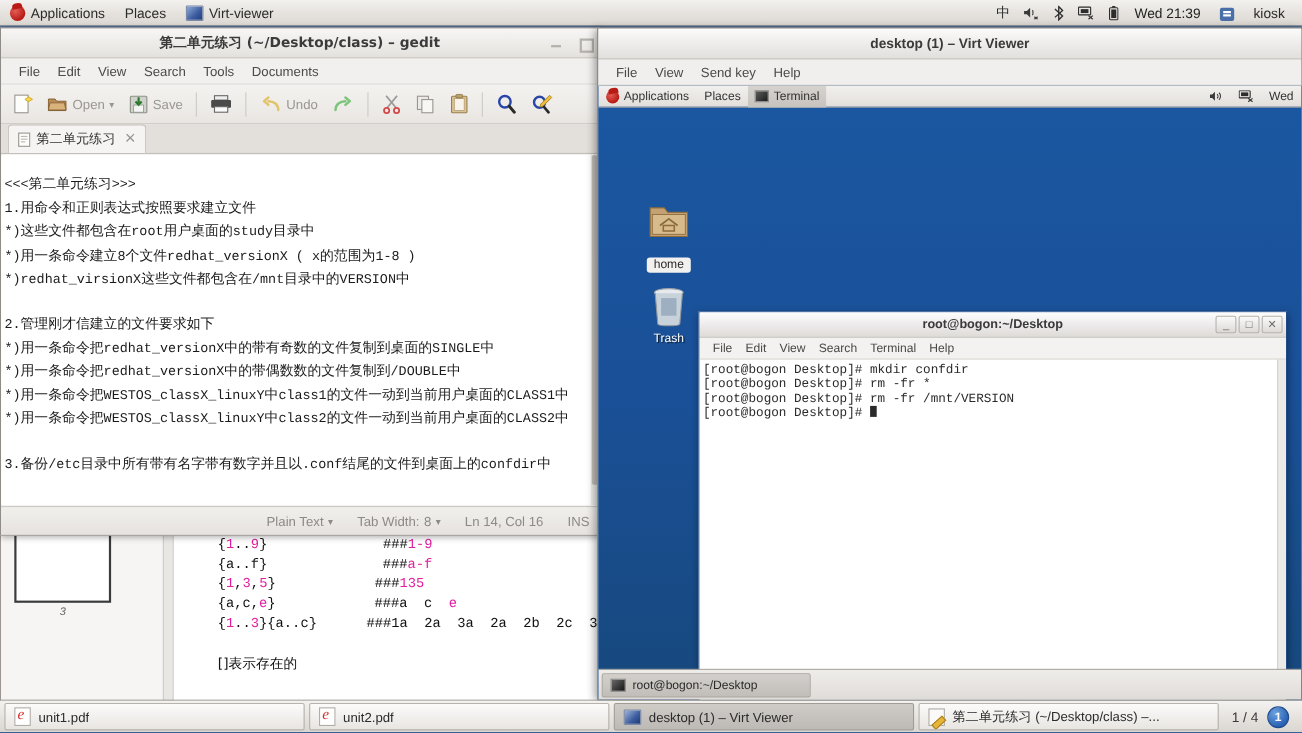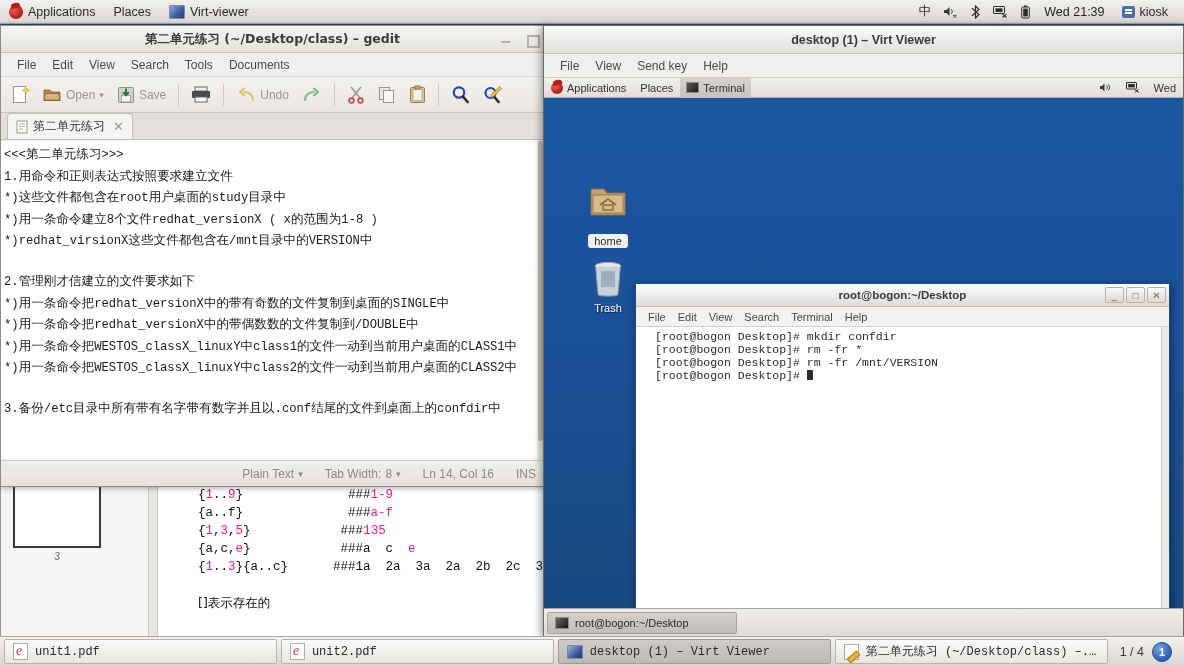--- a/index.html
+++ b/index.html
@@ -36,21 +36,21 @@
   }
   .vv-task-icon {
     width:16px;height:14px;
     background: linear-gradient(135deg,#8fa8d8,#3a5b9e 60%,#24407a);
     border:1px solid #7b8aa8; border-radius:1px;
   }
   .spacer { flex:1 1 auto; }
   .tray { display:flex; align-items:center; gap:2px; padding-right:8px; }
   .tray-btn { display:flex;align-items:center;justify-content:center; min-width:20px; height:24px; padding:0 5px; font-size:12.5px; color:#2b2b2b;}
   .tray-clock { font-size:12.5px; padding:0 7px; color:#222; }
-  .kiosk-wrap { display:flex;align-items:center;gap:5px;padding:0 8px;}
+  .kiosk-wrap { display:flex;align-items:flex-end;gap:18px;padding:0 8px;}
   .kiosk-icon { width:13px;height:12px;background:#4a6ea8;border-radius:2px;position:relative;}
   .kiosk-icon::after{content:'';position:absolute;left:3px;top:3px;width:7px;height:2px;background:#fff;box-shadow:0 3px 0 #fff;}
 
   svg.ic { display:block; }
 
   
   #pdf-window {
     position:absolute; left:0px; top:478px; width:560px; height:162px;
     background:#f2f1f0; border:1px solid #9b9691;
   }
@@ -135,21 +135,21 @@
     height:26px; padding:0 8px;
     background:#f5f4f3; border:1px solid #c3bfba; border-bottom:none;
     border-radius:4px 4px 0 0; font-size:12px; color:#333;
     font-family:"DejaVu Sans","Liberation Sans",sans-serif;
   }
   .gtab .tab-close { color:#9a9792; font-size:13px; padding-left:3px; }
   #gedit-doc {
     position:absolute; left:0; top:115px; right:0; bottom:27px;
     background:#ffffff; overflow:hidden;
   }
-  #gedit-text { padding:3px 0 0 3px; }
+  #gedit-text { padding:16px 0 0 3px; }
   .doc-line {
     font-family:"Liberation Mono","DejaVu Sans Mono",monospace;
     font-size:12.2px; line-height:19.5px; color:#1a1a1a; white-space:pre;
   }
   .doc-line .cjk { font-family:"DejaVu Sans","Liberation Sans",sans-serif; font-size:12.6px; }
   #gedit-vscroll {
     position:absolute; right:0; top:115px; width:7px; bottom:27px;
     background:#ededea;
   }
   #gedit-vscroll .thumbv { position:absolute; left:1px; top:0; width:5px; height:300px; background:#c4c0bb; border-radius:3px; }
@@ -238,21 +238,21 @@
     height:20px; display:flex; align-items:center;
     background:#f4f2f0; border-bottom:1px solid #d3cfca; padding-left:6px;
   }
   .gt-menu { font-size:11px; color:#4a4845; padding:2px 6px; }
   #gt-body {
     position:absolute; left:0; right:8px; top:43px; bottom:0;
     background:#fff; padding:3px 0 0 3px; overflow:hidden;
   }
   .term-line {
     font-family:"Liberation Mono","DejaVu Sans Mono",monospace;
-    font-size:11.5px; line-height:13px; color:#2b2b2b; white-space:pre;margin-left:16px;
+    font-size:11.5px; line-height:13px; color:#2b2b2b; white-space:pre;
   }
   .cursor-blk { display:inline-block; width:6px; height:10px; background:#2b2b2b; vertical-align:-1px; }
   #gt-vscroll {
     position:absolute; right:0; top:43px; width:8px; bottom:0;
     background:#eceae7; border-left:1px solid #d3cfca;
   }
   
   #guest-taskbar {
     position:absolute; left:0; right:0; bottom:0; height:28px;
     background:linear-gradient(180deg,#efedea,#dfdcd8);
@@ -280,21 +280,21 @@
     height:25px; padding:0 8px; flex:1 1 0; min-width:0;
     background:linear-gradient(180deg,#fcfbfa,#e8e5e1);
     border:1px solid #b6b2ac; border-radius:2px;
     font-size:12px; color:#2b2b2b;
     overflow:hidden; white-space:nowrap;
   }
   .task-btn.active {
     background:linear-gradient(180deg,#cfccc8,#bdb9b4);
     border:1px solid #a09b95;
   }
-  .task-btn .tlabel { overflow:hidden; text-overflow:ellipsis; font-family:Liberation Mono, monospace;}
+  .task-btn .tlabel { overflow:hidden; text-overflow:ellipsis; font-family:Liberation Sans, sans-serif;}
   .pdf-ico { width:15px;height:17px;background:#fff;border:1px solid #b0aca7; position:relative; flex:0 0 auto;}
   .pdf-ico::after{content:'e';position:absolute;left:2px;top:-1px;font-family:"Liberation Serif",serif;font-style:italic;font-size:14px;color:#d2322d;}
   .vv-ico { width:16px;height:14px;background:linear-gradient(135deg,#9fb4dd,#3a5b9e 60%,#1f3a73); border:1px solid #7b8aa8;border-radius:1px;flex:0 0 auto;}
   .ged-ico { width:15px;height:16px;background:#fbfaf8;border:1px solid #aeaaa5;position:relative;flex:0 0 auto;}
   .ged-ico::after{content:'';position:absolute;right:-2px;bottom:-1px;width:11px;height:4px;background:#e8b43a;transform:rotate(-42deg);border:1px solid #a6801f;}
   #ws-indicator {
     display:flex; align-items:center; gap:8px; padding:0 8px; flex:0 0 auto;
   }
   #ws-count { font-size:12.5px; color:#3a3a3a; }
   #ws-badge {

